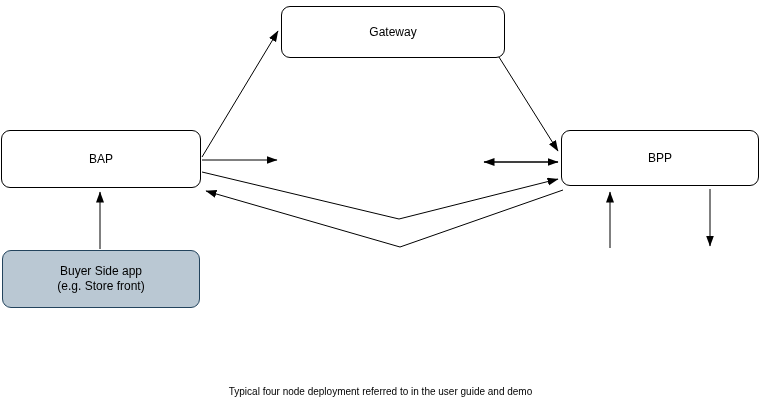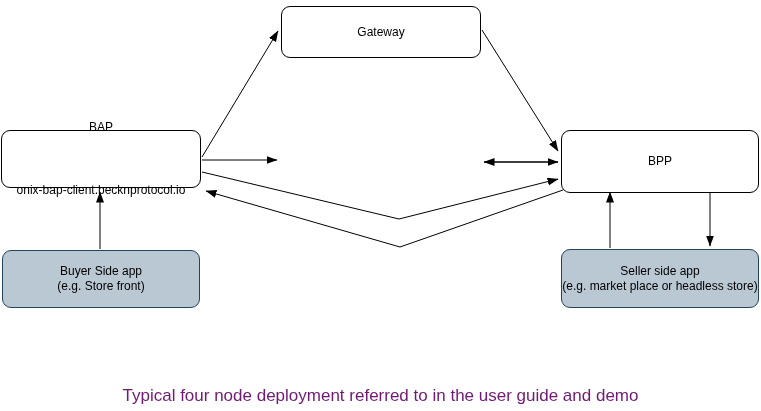--- a/index.html
+++ b/index.html
@@ -39,33 +39,33 @@
     color: #000000;
   }
   .node--plain {
     background: var(--node-fill);
     border: 1px solid var(--node-border);
   }
   .node--app {
     background: var(--app-fill);
     border: 1px solid var(--app-border);
   }
-  #node-gateway  { left: 281px; top: 6px;   width: 200px; height: 52px; }
+  #node-gateway  { left: 281px; top: 6px;   width: 224px; height: 52px; }
   #node-bap      { left: 1px;   top: 130px; width: 200px; height: 58px; gap: 48px; }
   #node-registry { left: 281px; top: 131px; width: 200px; height: 57px; }
-  #node-bpp      { left: 561px; top: 130px; width: 198px; height: 63px; text-align: right; }
+  #node-bpp      { left: 561px; top: 130px; width: 198px; height: 56px; text-align: right; }
   #node-buyer    { left: 2px;   top: 250px; width: 198px; height: 58px; }
   #node-seller   { left: 561px; top: 249px; width: 198px; height: 59px; }
   .caption {
     position: absolute;
     left: 0; right: 0;
     top: 386px;
     text-align: center;
-    font-size: 17px;
-    color: #701a75;
+    font-size: 10px;
+    color: #000000;
   }
   svg line, svg polyline {
     stroke: var(--arrow);
     stroke-width: 1;
     fill: none;
   }
 </style>
 </head>
 <body>
 
@@ -97,33 +97,28 @@
 
     <line x1="710" y1="189" x2="710" y2="246" marker-end="url(#arrowhead)"></line>
   </svg>
 
   <div id="node-gateway" class="node node--plain">
     <div>Gateway</div>
   </div>
 
   <div id="node-bap" class="node node--plain">
     <div>BAP</div>
-    <div>onix-bap-client.becknprotocol.io</div>
   </div>
 
 
   <div id="node-bpp" class="node node--plain">
     <div>BPP</div>
   </div>
 
   <div id="node-buyer" class="node node--app">
     <div>Buyer Side app</div>
     <div>(e.g. Store front)</div>
   </div>
 
-  <div id="node-seller" class="node node--app">
-    <div>Seller side app</div>
-    <div>(e.g. market place or headless store)</div>
-  </div>
 
   <div class="caption">Typical four node deployment referred to in the user guide and demo</div>
 
 </div>
 
 </body></html>

